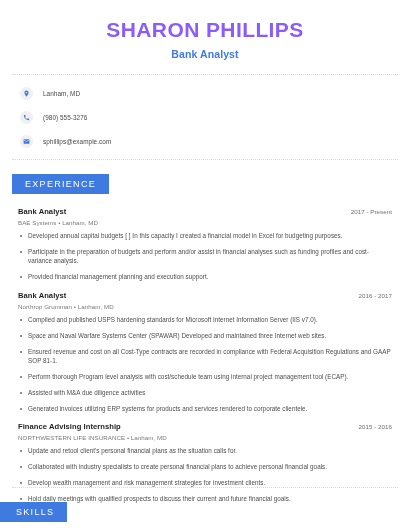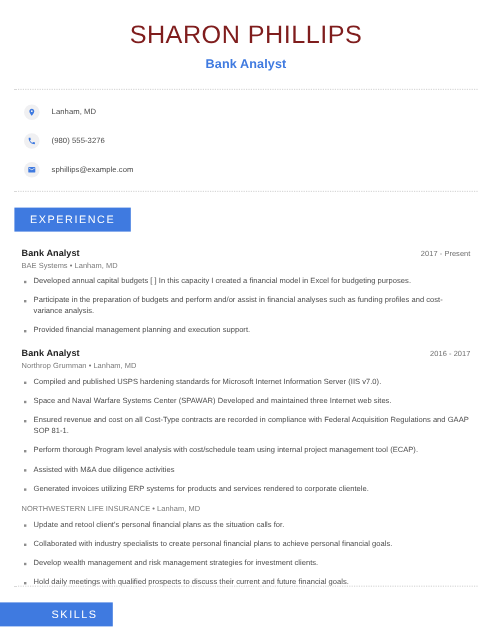--- a/index.html
+++ b/index.html
@@ -24,23 +24,23 @@
     background: #fff;
   }
 
   
   .header {
     text-align: center;
     padding: 18px 20px 0 20px;
   }
   .name {
     font-size: 21px;
-    font-weight: normal;
+    font-weight: bold;
     letter-spacing: 0.4px;
-    color: #7f1d1d;
+    color: #8b5cf6;
     line-height: 1.15;
     margin: 0;
   }
   .job-title {
     font-size: 10.5px;
     font-weight: bold;
     color: #3f7ae0;
     margin-top: 6px;
     letter-spacing: 0.1px;
   }
@@ -86,21 +86,21 @@
     background: #3f7ae0;
     color: #ffffff;
     font-size: 9px;
     font-weight: normal;
     letter-spacing: 1.3px;
     padding: 5px 13px 5px 13px;
     margin-left: 12px;
   }
   .section-badge.flush {
     margin-left: 0;
-    padding-left: 43px;
+    padding-left: 16px;
   }
 
   
   .experience {
     padding: 0 18px 0 18px;
     margin-top: 13px;
   }
   .job { margin-bottom: 9px; }
   .job-head {
     display: flex;
@@ -235,20 +235,24 @@
         <li>Compiled and published USPS hardening standards for Microsoft Internet Information Server (IIS v7.0).</li>
         <li>Space and Naval Warfare Systems Center (SPAWAR) Developed and maintained three Internet web sites.</li>
         <li>Ensured revenue and cost on all Cost-Type contracts are recorded in compliance with Federal Acquisition Regulations and GAAP SOP 81-1.</li>
         <li>Perform thorough Program level analysis with cost/schedule team using internal project management tool (ECAP).</li>
         <li>Assisted with M&amp;A due diligence activities</li>
         <li>Generated invoices utilizing ERP systems for products and services rendered to corporate clientele.</li>
       </ul>
     </div>
 
     <div class="job">
+      <div class="job-head">
+        <span class="job-role">Finance Advising Internship</span>
+        <span class="job-dates">2015 - 2016</span>
+      </div>
       <div class="job-company">NORTHWESTERN LIFE INSURANCE  •  Lanham, MD</div>
       <ul class="bullets">
         <li>Update and retool client's personal financial plans as the situation calls for.</li>
         <li>Collaborated with industry specialists to create personal financial plans to achieve personal financial goals.</li>
         <li>Develop wealth management and risk management strategies for investment clients.</li>
         <li>Hold daily meetings with qualified prospects to discuss their current and future financial goals.</li>
       </ul>
     </div>
 
   </div>

